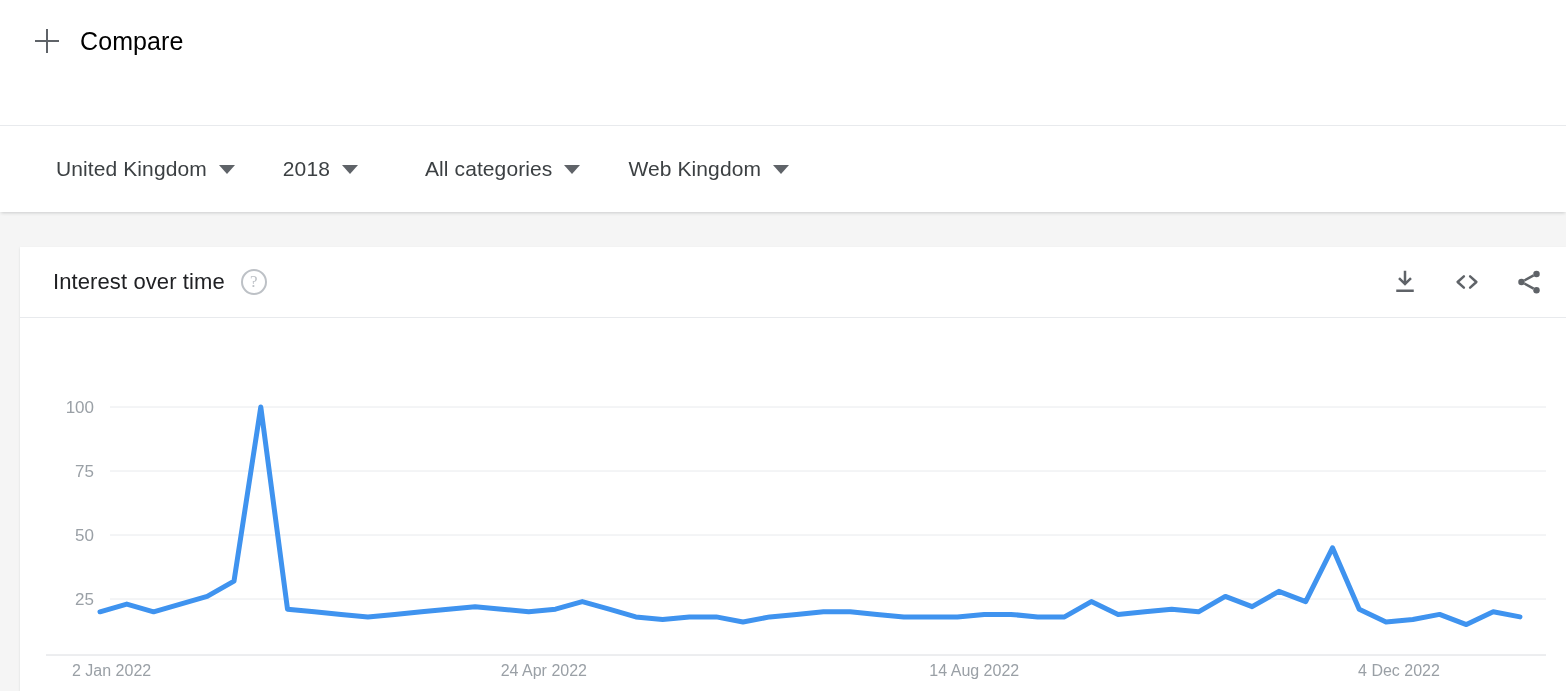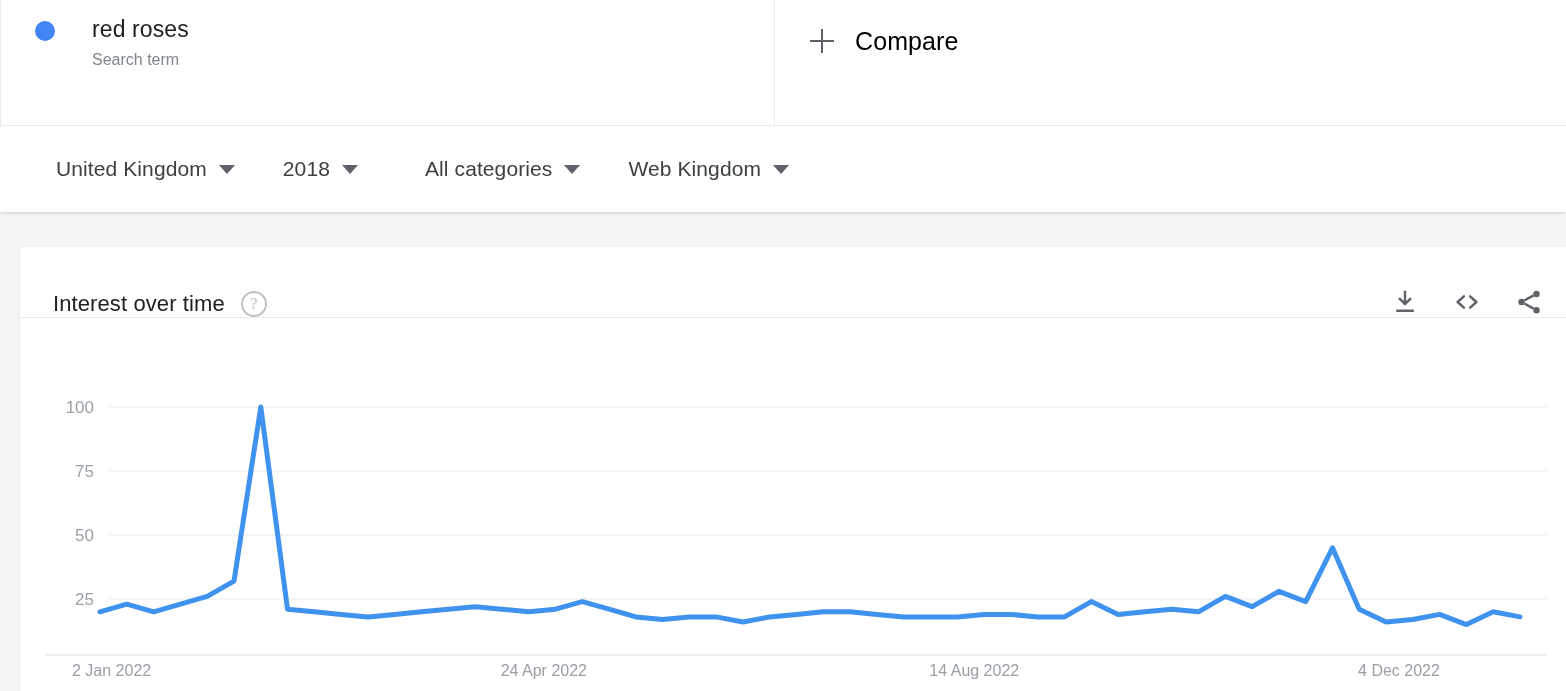--- a/index.html
+++ b/index.html
@@ -143,21 +143,21 @@
     height: 444px;
     background: #ffffff;
     box-sizing: border-box;
     box-shadow: 0 1px 2px rgba(60,64,67,0.15);
   }
   .card-header {
     position: relative;
     height: 71px;
     border-bottom: 1px solid #e8eaed;
     display: flex;
-    align-items: flex-end;
+    align-items: center;
     padding: 0 22px 0 33px;
     box-sizing: border-box;
   }
   .card-title {
     font-size: 22px;
     color: #202124;
     letter-spacing: 0.1px;
   }
   .help-icon {
     width: 26px;
@@ -210,27 +210,20 @@
     text-anchor: start;
     font-family: "Liberation Sans", sans-serif;
   }
 </style>
 </head>
 <body>
 
 <div id="app">
 
   <div class="terms-row">
-    <div class="term-card">
-      <span class="term-dot" id="term-dot" style="background: rgb(66, 133, 244);"></span>
-      <div class="term-text">
-        <div class="term-title">red roses</div>
-        <div class="term-sub">Search term</div>
-      </div>
-    </div>
     <div class="compare-card">
       <div class="compare-inner">
         <span class="plus-icon"></span>
         <span class="compare-label">Compare</span>
       </div>
     </div>
   </div>
 
   <div class="filter-bar">
     <div class="filter" id="f-region">

